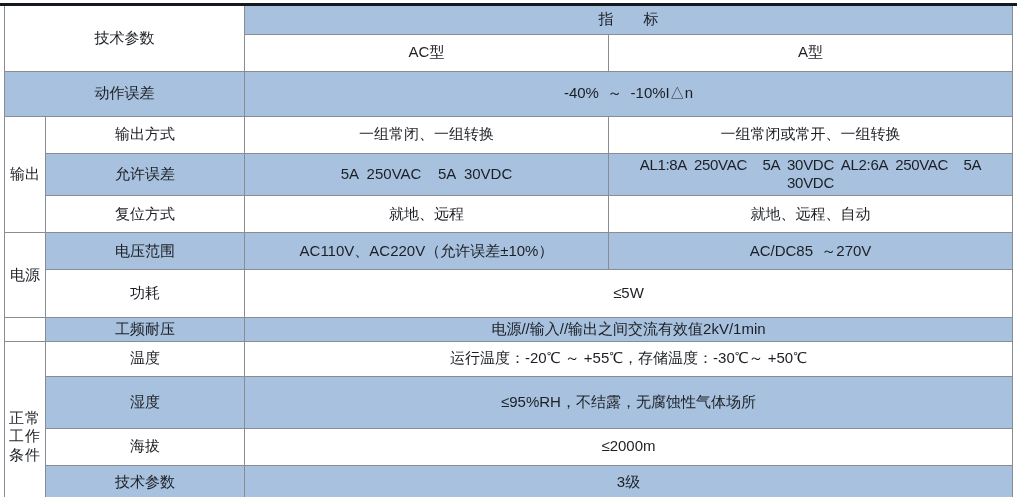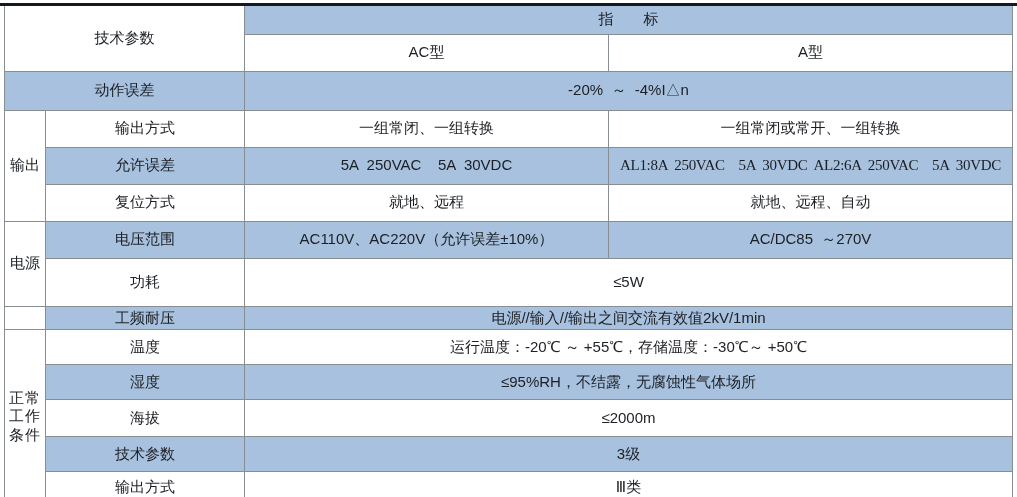--- a/index.html
+++ b/index.html
@@ -44,21 +44,20 @@
   .er { border-right: none; }
   .eb { border-bottom: none; }
   .group-v {
     white-space: pre-line;
     line-height: 2.95;
     letter-spacing: 1px;
   }
   .small {
     font-size: 13px;
     letter-spacing: -0.3px;
-    font-family: Liberation Serif, serif;
   }
   .hdr { font-size: 15.5px; }
 </style>
 </head>
 <body>
 
 <div class="page">
   <div class="table-wrap">
     <table class="spec">
       <colgroup>
@@ -72,23 +71,23 @@
           <tr class="r1" style="height:28px">
         <td colspan="2" rowspan="2" class="el hdr">技术参数</td>
         <td colspan="2" class="blue er hdr">指　　标</td>
       </tr>
 
       <tr style="height:37px">
         <td>AC型</td>
         <td class="er">A型</td>
       </tr>
 
-      <tr style="height:39px">
+      <tr style="height:45px">
         <td colspan="2" class="blue el">动作误差</td>
-        <td colspan="2" class="blue er">-20%  ～  -4%I△n</td>
+        <td colspan="2" class="blue er">-40%  ～  -10%I△n</td>
       </tr>
 
       <tr style="height:37px">
         <td rowspan="3" class="el">输出</td>
         <td>输出方式</td>
         <td>一组常闭、一组转换</td>
         <td class="er">一组常闭或常开、一组转换</td>
       </tr>
 
       <tr style="height:37px">
@@ -122,21 +121,21 @@
       </tr>
 
       <tr style="height:35px">
         <td rowspan="5" class="el eb group-v">正常
 工作
 条件</td>
         <td>温度</td>
         <td colspan="2" class="er">运行温度：-20℃ ～ +55℃，存储温度：-30℃～ +50℃</td>
       </tr>
 
-      <tr style="height:35px">
+      <tr style="height:52px">
         <td class="blue">湿度</td>
         <td colspan="2" class="blue er">≤95%RH，不结露，无腐蚀性气体场所</td>
       </tr>
 
       <tr style="height:37px">
         <td>海拔</td>
         <td colspan="2" class="er">≤2000m</td>
       </tr>
 
       <tr style="height:35px">

